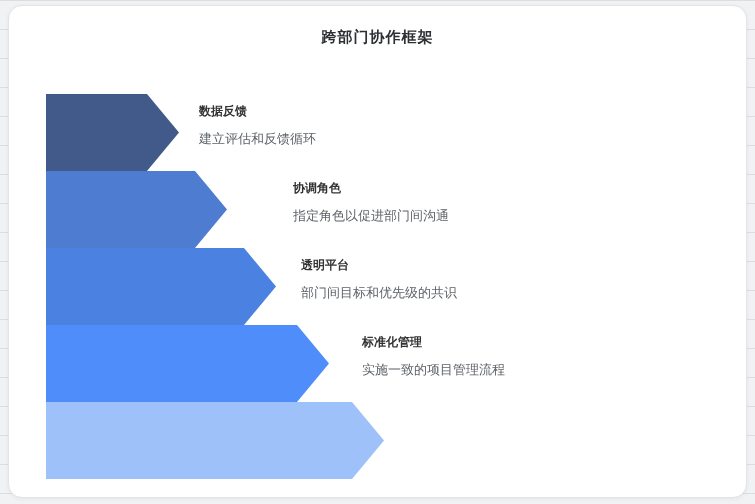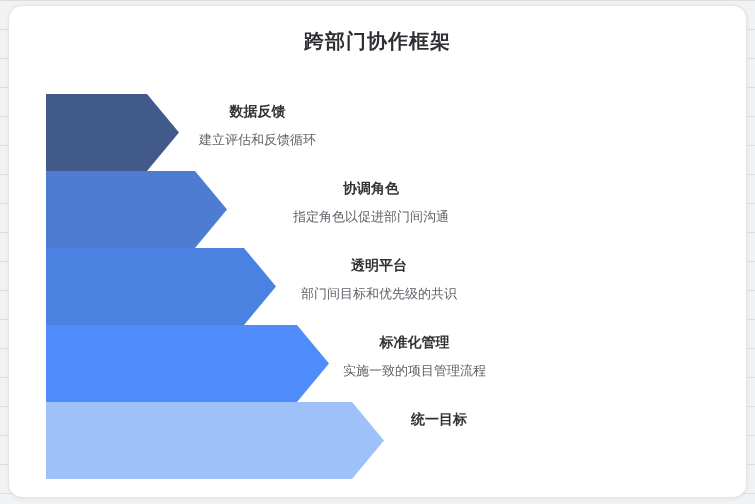--- a/index.html
+++ b/index.html
@@ -21,48 +21,47 @@
     width: 739px; height: 493px;
     background: #ffffff;
     border: 1px solid #e4e4e4;
     border-radius: 14px;
     box-shadow: 0 1px 4px rgba(0,0,0,0.06);
   }
   .main-title {
     position: absolute;
     top: 22px; left: 0; right: 0;
     text-align: center;
-    font-size: 20px;
+    font-size: 15px;
     font-weight: bold;
     color: #2d2f33;
     letter-spacing: 1px;
   }
   .step-arrow {
     position: absolute;
     left: 37px;
     height: 77px;
     clip-path: polygon(0 0, calc(100% - 32px) 0, 100% 50%, calc(100% - 32px) 100%, 0 100%);
   }
   .s1 .step-arrow { top: 88px;  width: 133px; }
   .s2 .step-arrow { top: 165px; width: 181px; }
   .s3 .step-arrow { top: 242px; width: 230px; }
   .s4 .step-arrow { top: 319px; width: 283px; }
   .s5 .step-arrow { top: 396px; width: 338px; }
   .step-text { position: absolute; white-space: nowrap; }
   .s1 .step-text { left: 190px; top: 97px;  }
   .s2 .step-text { left: 240px; top: 174px; margin-left: 44px; }
   .s3 .step-text { left: 292px; top: 251px; }
-  .s4 .step-text { left: 334px; top: 328px; }
+  .s4 .step-text { left: 353px; top: 328px; }
   .s5 .step-text { left: 402px; top: 405px; }
   .step-title {
-    font-size: 14px;
+    font-size: 12px;
     font-weight: bold;
     color: #333333;
     margin-bottom: 10px;
-    text-align: center;
   }
   .step-desc {
     font-size: 13px;
     color: #5f6368;
     font-family: Liberation Serif, serif;
   }
 </style>
 </head>
 <body>
 
@@ -97,16 +96,15 @@
     <div class="step-arrow" style="background-color: rgb(79, 141, 250);"></div>
     <div class="step-text">
       <div class="step-title">标准化管理</div>
       <div class="step-desc">实施一致的项目管理流程</div>
     </div>
   </div>
 
   <div class="step s5">
     <div class="step-arrow" style="background-color: rgb(158, 193, 250);"></div>
     <div class="step-text">
-      <div class="step-title">统一目标</div>
     </div>
   </div>
 </div>
 
 </body></html>

